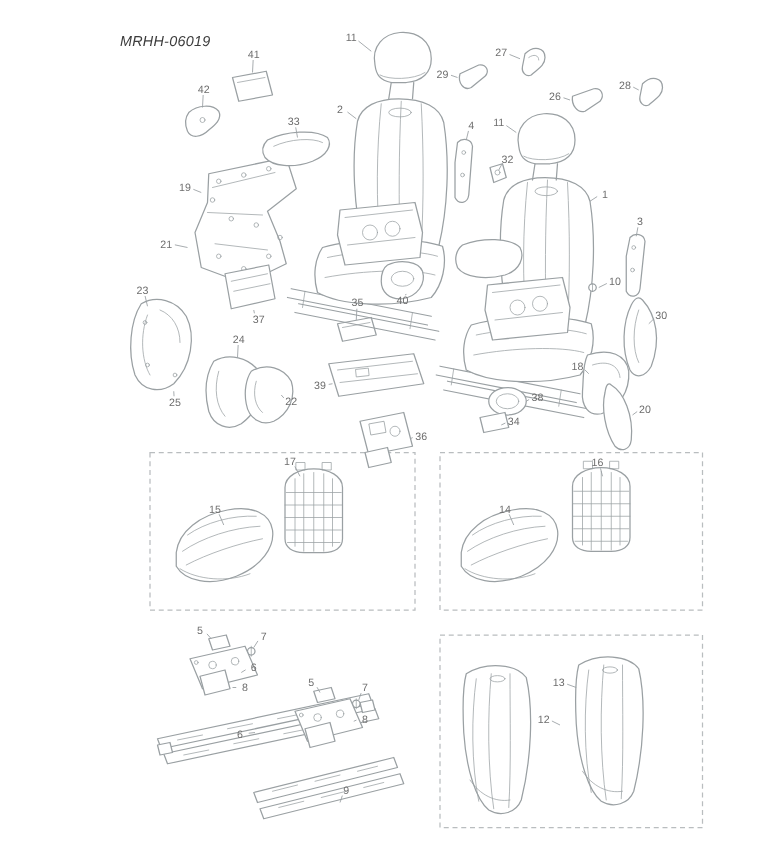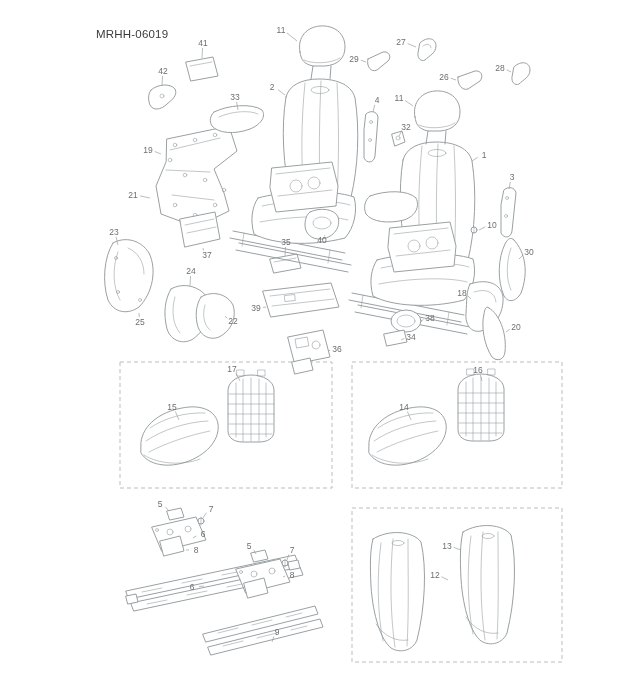--- a/index.html
+++ b/index.html
@@ -1,19 +1,19 @@
 <!DOCTYPE html>
 <html><head>
 <meta charset="utf-8">
 <style>
   html,body{margin:0;padding:0;background:#ffffff;}
   #stage{position:relative;width:627px;height:683px;background:#ffffff;overflow:hidden;
          font-family:"Liberation Sans",sans-serif;}
   #diagram-title{position:absolute;left:96px;top:28px;font-size:11.5px;color:#3c3c3c;
-                 letter-spacing:.2px;}
+                 letter-spacing:.2px;font-style:italic;}
   svg{position:absolute;left:0;top:0;}
   .ln{fill:none;stroke:#9aa0a3;stroke-width:1;stroke-linecap:round;stroke-linejoin:round;}
   .lnf{fill:#ffffff;stroke:#9aa0a3;stroke-width:1;stroke-linecap:round;stroke-linejoin:round;}
   .thin{stroke-width:0.6;}
   .callout{font:8.5px "Liberation Sans",sans-serif;fill:#6e6e6e;}
   .leader{stroke:#9aa0a3;stroke-width:0.7;}
   .dashbox{fill:none;stroke:#b9bdbf;stroke-width:1;stroke-dasharray:4 3;}
 </style>
 </head>
 <body>

